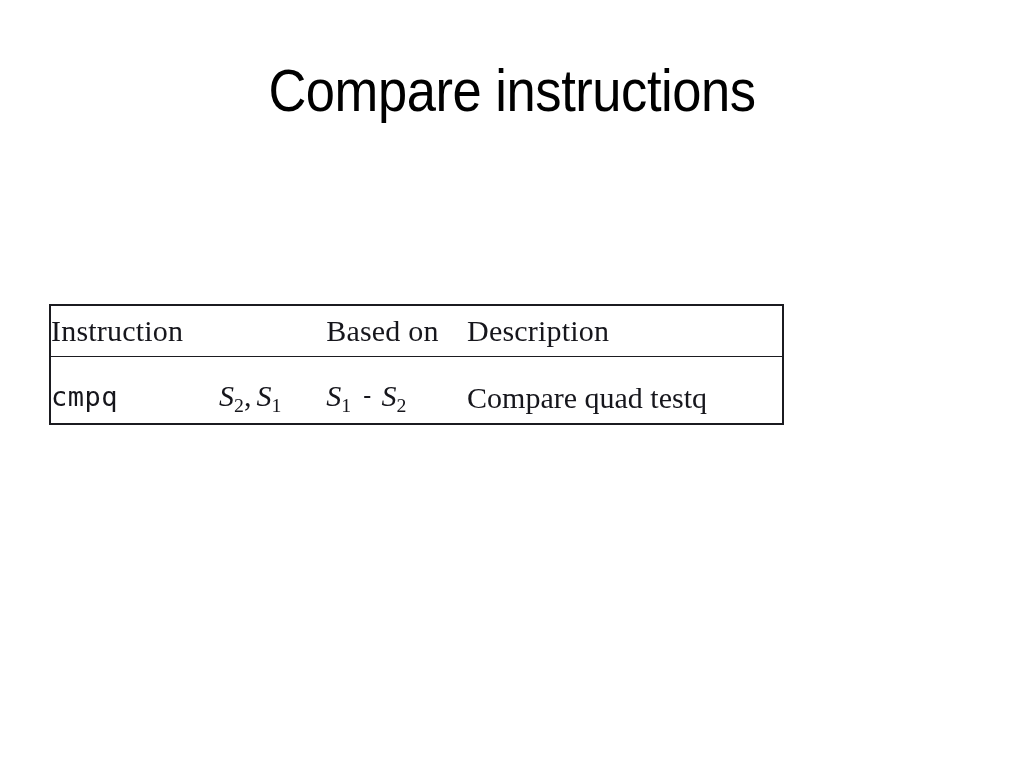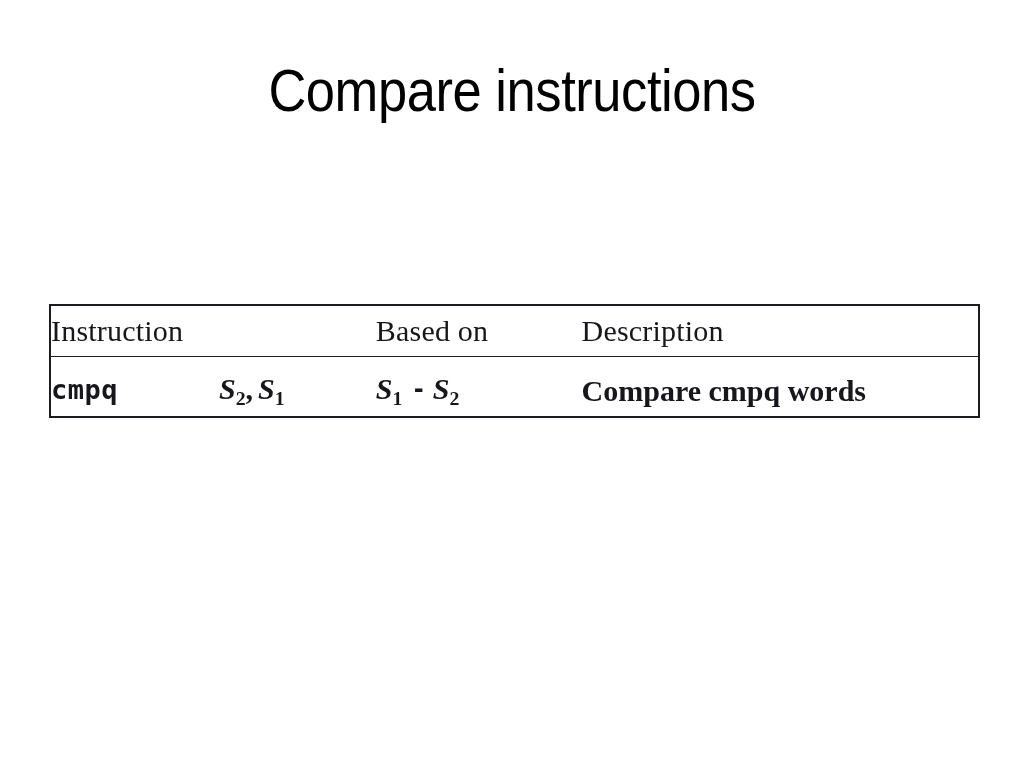--- a/index.html
+++ b/index.html
@@ -32,21 +32,21 @@
     transform: scaleX(0.89);
     transform-origin: 50% 50%;
     white-space: nowrap;
   }
 
   
   .figure-table {
     position: absolute;
     left: 49px;
     top: 304px;
-    width: 931px;
+    width: 735px;
     border-collapse: collapse;
     border: 2px solid #1b1b20;
     background: #ffffff;
     font-family: "Liberation Serif", serif;
     color: #16161c;
   }
   .figure-table td,
   .figure-table th {
     border: 0;
     padding: 0;
@@ -72,21 +72,21 @@
   }
   .th-pad { padding-left: 20px; }
   .th-pad-basedon { padding-left: 25px; }
   .th-pad-desc { padding-left: 22px; }
 
   
   .tbody-row td {
     height: 51px;
     font-size: 30px;
   }
-  .tbody-row.first td { padding-top: 8px; font-weight: bold; }
+  .tbody-row.first td { padding-top: 15px; }
 
   
   .instr-cell {
     padding-left: 19px;
     white-space: nowrap;
   }
   .mnemonic {
     font-family: "DejaVu Sans Mono", "Liberation Mono", monospace;
     font-size: 27px;
     letter-spacing: 0.5px;
@@ -162,18 +162,18 @@
   </thead>
   <tbody>
 
     <tr class="tbody-row first">
       <td class="col-instruction instr-cell">
         <span class="mnemonic">cmpq</span><span class="operands"><span class="var">S</span><span class="sub">2</span><span class="comma">,</span><span class="var">S</span><span class="sub">1</span></span>
       </td>
       <td class="col-basedon sep-left basedon-cell">
         <span class="var">S</span><span class="sub">1</span><span class="op-sym">-</span><span class="var">S</span><span class="sub">2</span>
       </td>
-      <td class="col-description sep-left desc-cell">Compare cmpq words</td>
+      <td class="col-description sep-left desc-cell">Compare quad testq</td>
     </tr>
 
 
   </tbody>
 </table>
 
 </body></html>

